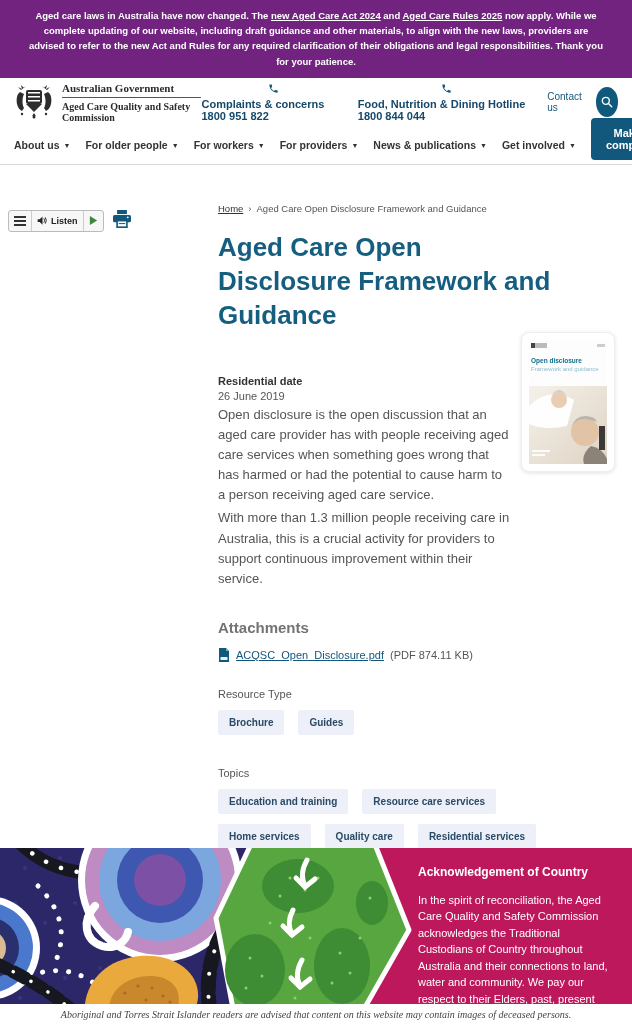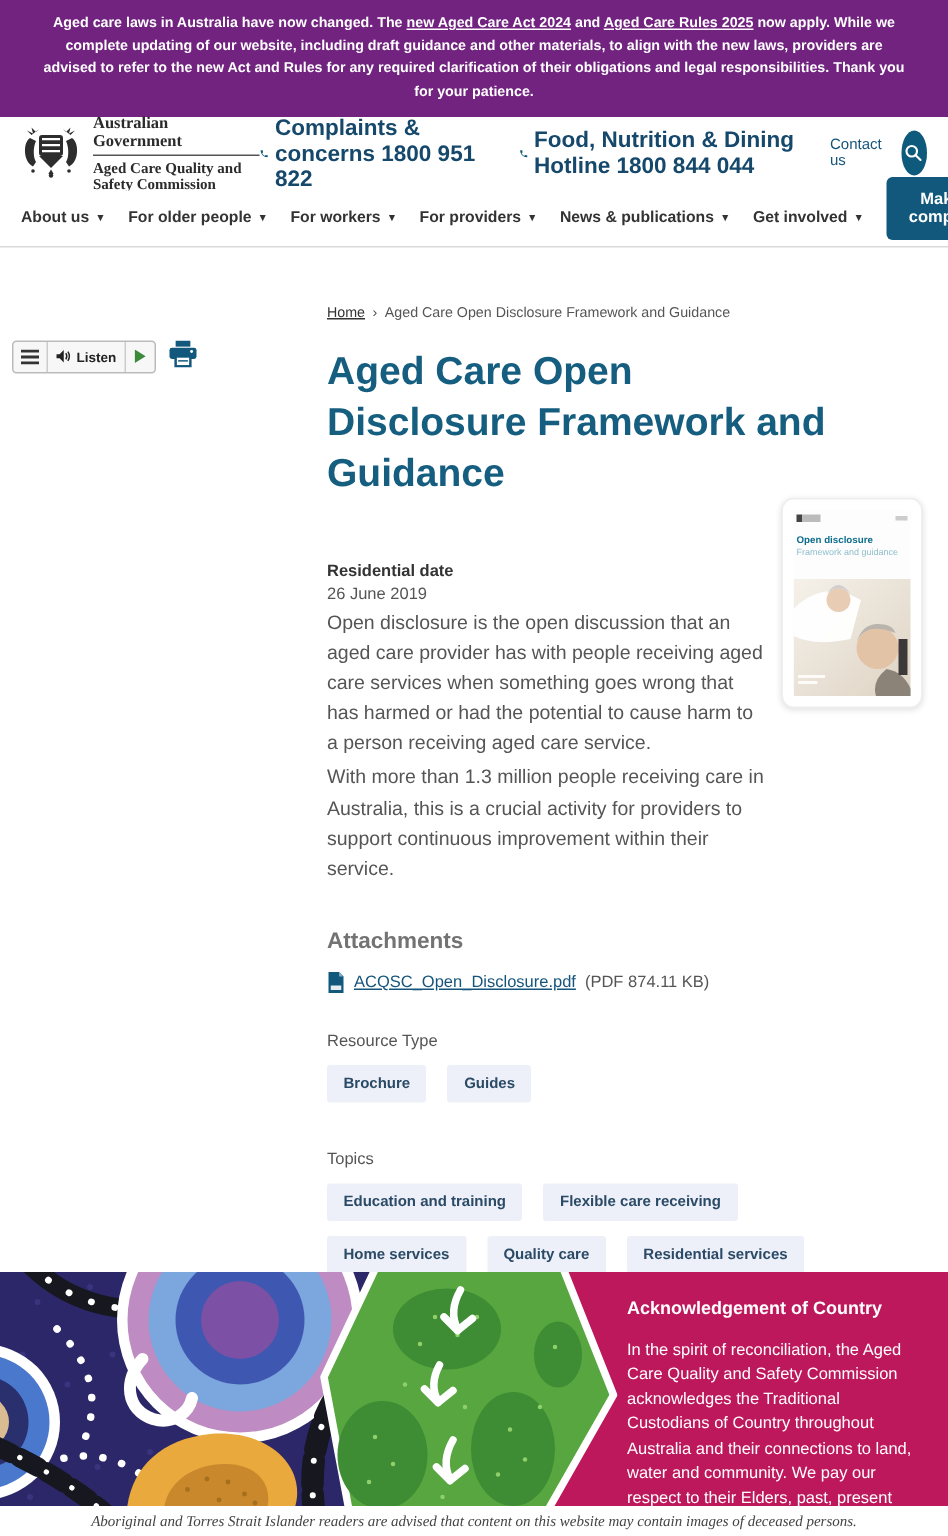--- a/index.html
+++ b/index.html
@@ -11,38 +11,38 @@
             line-height:1.6; text-align:center; padding:8px 26px 9px; }
   .banner a { color:#fff; text-decoration:underline; cursor:pointer; }
 
   
   .header { height:49px; display:flex; align-items:center; padding:0 14px 0 14px; background:#fff; }
   .crest { width:40px; height:36px; flex:0 0 auto; }
   .gov-block { margin-left:8px; font-family:"Liberation Serif", serif; color:#2b2b2b; }
   .gov-title { font-size:11px; font-weight:bold; padding-bottom:3px; border-bottom:1px solid #555; }
   .gov-agency { font-size:10px; font-weight:bold; padding-top:3px; }
   .header-right { margin-left:auto; display:flex; align-items:center; gap:13px; }
-  .phone-item { display:flex; align-items:center; gap:4px; font-size:15px; color:#15486B; font-weight:bold; }
+  .phone-item { display:flex; align-items:center; gap:4px; font-size:11px; color:#15486B; font-weight:bold;flex-direction:column; }
   .phone-item svg { width:11px; height:11px; }
   .contact-link { font-size:10px; color:#15557C; cursor:pointer; }
   .search-btn { width:30px; height:30px; border-radius:50%; background:#0E5A7C; border:none;
                 display:flex; align-items:center; justify-content:center; cursor:pointer; }
 
   
   .nav { height:38px; display:flex; align-items:center; padding:0 14px; border-bottom:1px solid #d9d9d9;
          position:relative; background:#fff; }
   .nav-item { display:flex; align-items:center; gap:4px; font-size:10.5px; font-weight:bold; color:#333;
               margin-right:15px; cursor:pointer; white-space:nowrap; }
   .chev { font-size:7px; color:#333; }
   .complaint-btn { margin-left:auto; background:#12587C; color:#fff; font-weight:bold; font-size:11px;
                    border:none; border-radius:4px; padding:9px 15px; cursor:pointer; position:relative; top:-6px; }
 
   
   .main { position:relative; height:683px; }
-  .listen-widget { position:absolute; left:8px; top:62px; display:flex; align-items:center; }
+  .listen-widget { position:absolute; left:8px; top:45px; display:flex; align-items:center; }
   .rs-box { display:flex; align-items:stretch; border:1px solid #bbb; border-radius:3px; background:#f7f7f7;
             height:22px; overflow:hidden; }
   .rs-cell { display:flex; align-items:center; padding:0 5px; border-right:1px solid #ccc; cursor:pointer; }
   .rs-cell:last-child { border-right:none; }
   .rs-label { font-size:9px; font-weight:bold; color:#222; margin-left:3px; }
   .print-btn { margin-left:8px; cursor:pointer; background:none; border:none; }
 
   .content { margin-left:218px; width:396px; padding-top:38px; }
   .breadcrumb { font-size:9.5px; color:#555; display:flex; gap:5px; align-items:flex-start; }
   .breadcrumb a { color:#333; text-decoration:underline; cursor:pointer; }
@@ -244,21 +244,21 @@
 
     <div class="meta-label">Resource Type</div>
     <div class="tag-row">
       <span class="tag">Brochure</span>
       <span class="tag">Guides</span>
     </div>
 
     <div class="meta-label" style="margin-top:32px;">Topics</div>
     <div class="tag-row">
       <span class="tag">Education and training</span>
-      <span class="tag">Flexible care receiving</span>
+      <span class="tag">Resource care services</span>
       <span class="tag">Home services</span>
       <span class="tag">Quality care</span>
       <span class="tag">Residential services</span>
     </div>
 
     <h2 class="share-h2">Share this page</h2>
     <div class="share-row">
       <span class="icon-x">X</span>
       <span class="icon-fb">f</span>
       <span class="icon-li">in</span>

